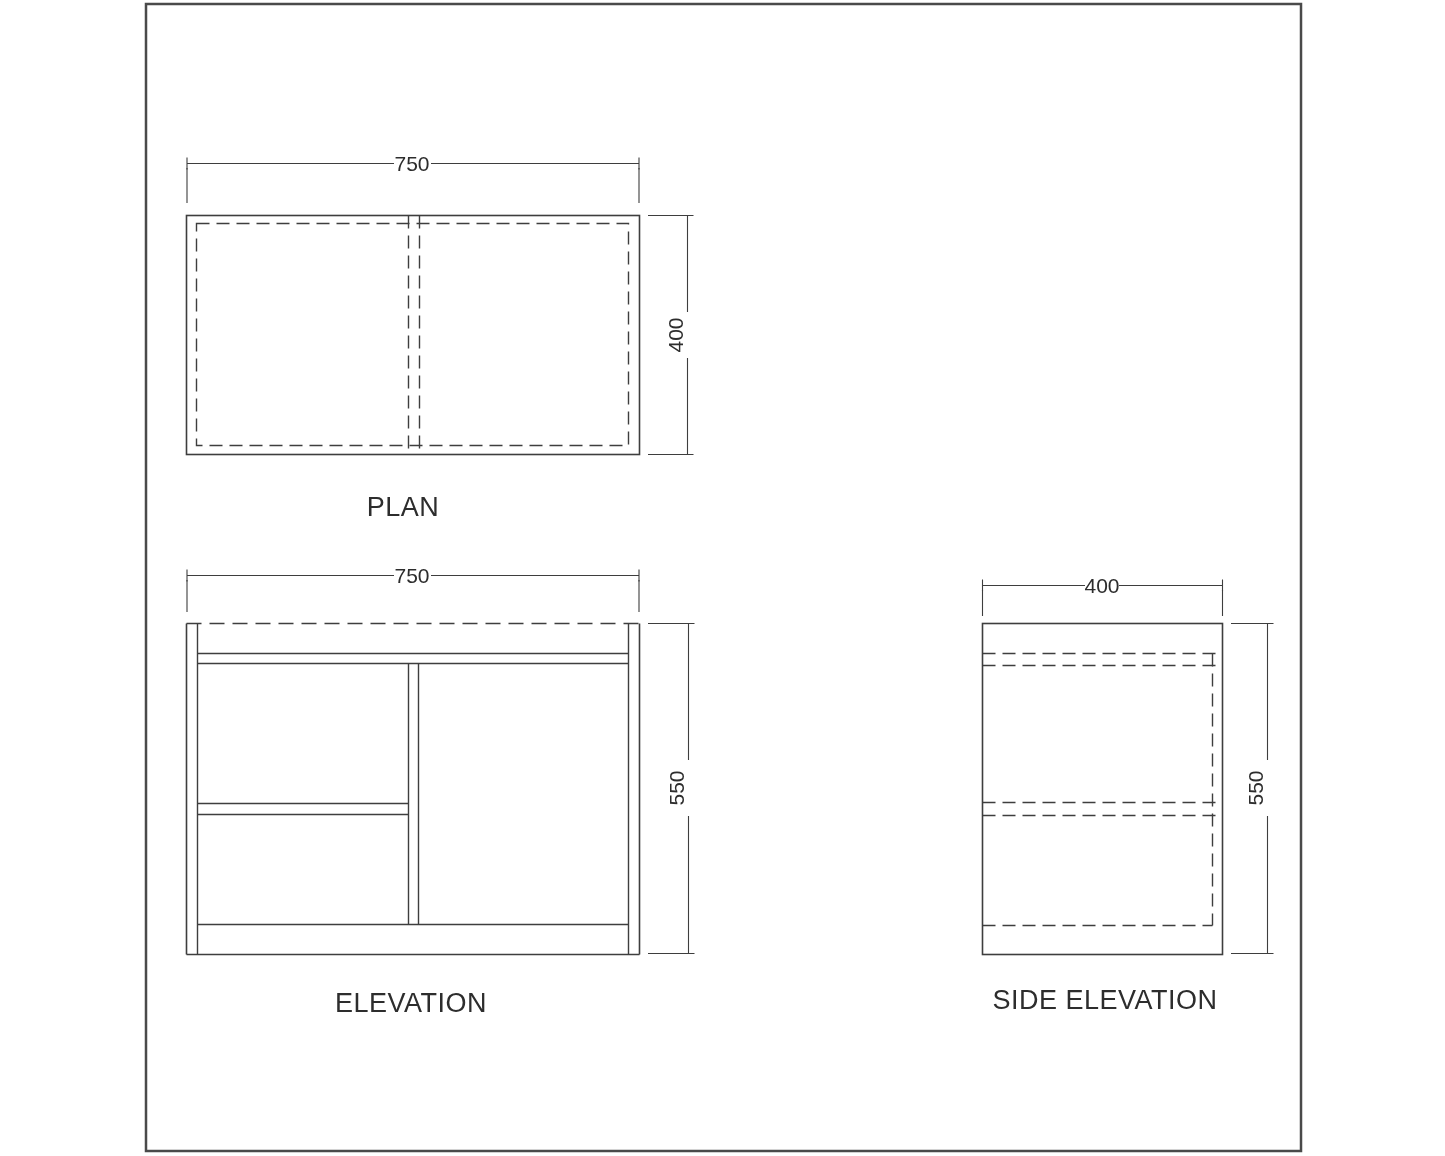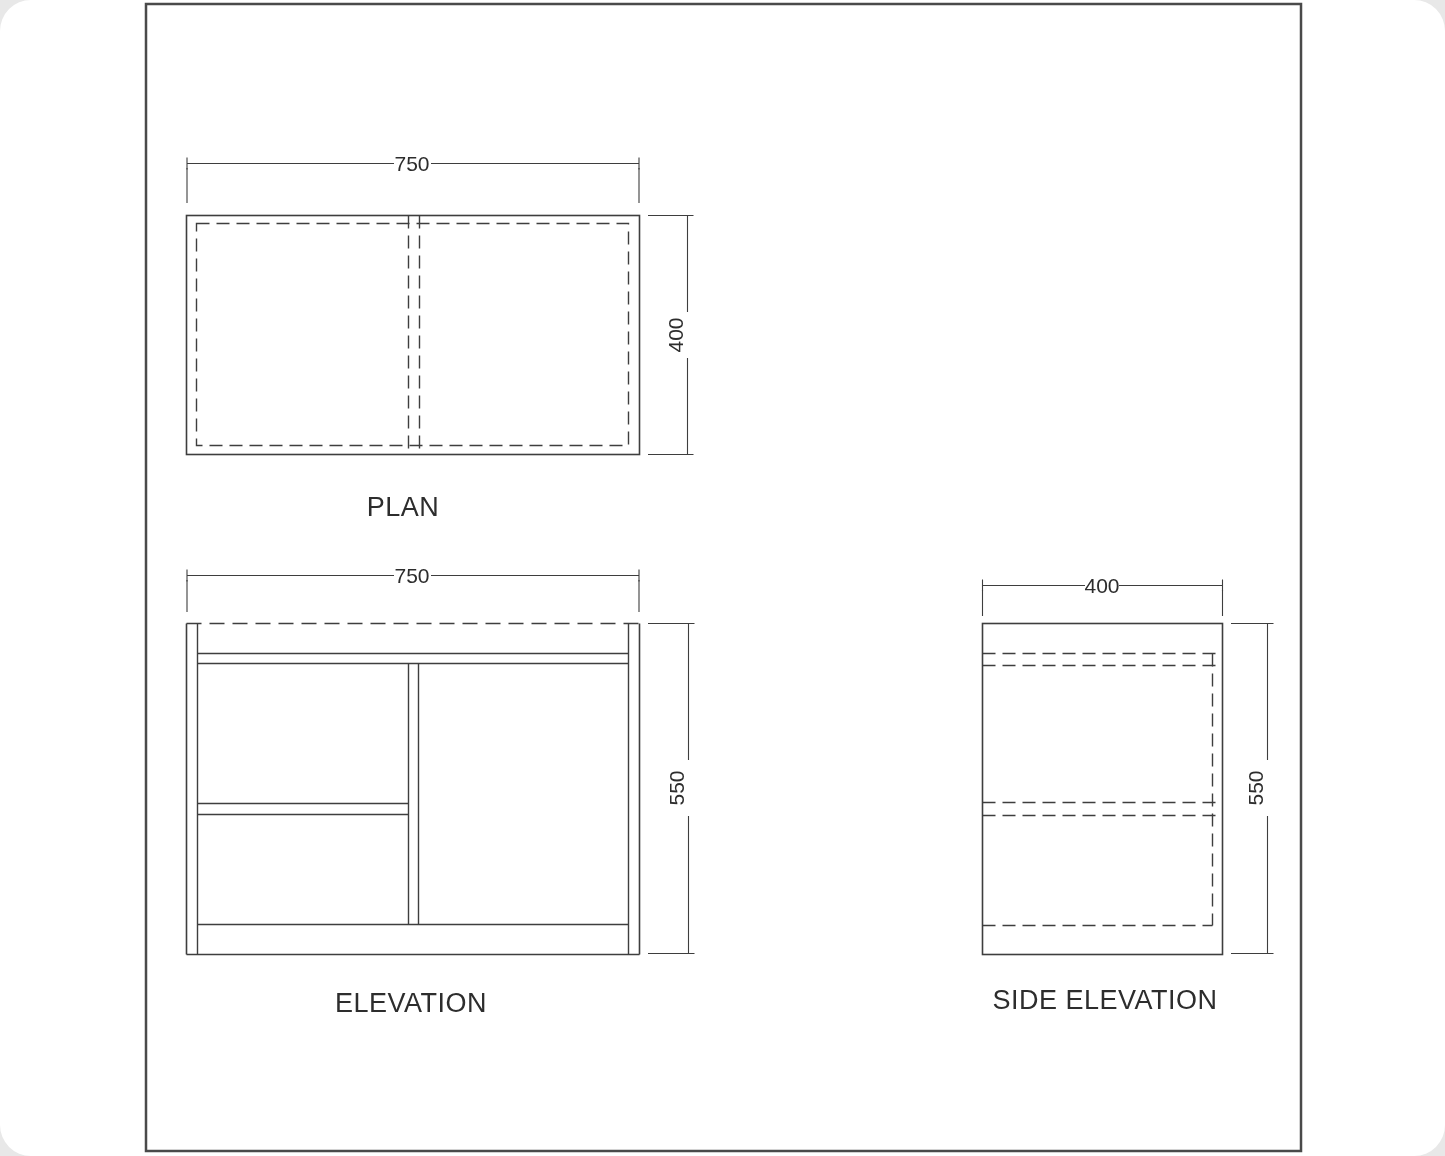--- a/index.html
+++ b/index.html
@@ -1,17 +1,17 @@
 <!DOCTYPE html>
 <html><head>
 <meta charset="utf-8">
 <style>
   html,body{margin:0;padding:0;background:#e8e8e8;}
   #stage{position:relative;width:1445px;height:1156px;background:#ffffff;overflow:hidden;
-         font-family:"Liberation Sans", sans-serif;border-radius:31px;}
+         font-family:"Liberation Sans", sans-serif;}
   svg{position:absolute;left:0;top:0;}
   .ln{stroke:#3e3e3e;stroke-width:1.6;fill:none;}
   .ln-thin{stroke:#3e3e3e;stroke-width:1.4;fill:none;}
   .hid{stroke:#3e3e3e;stroke-width:1.4;fill:none;stroke-dasharray:13 7;}
   .hid-big{stroke:#3e3e3e;stroke-width:1.5;fill:none;stroke-dasharray:15 8;}
   .dim{stroke:#3e3e3e;stroke-width:1.1;fill:none;}
   .dim-text{fill:#2d2d2d;font-size:21px;text-anchor:middle;}
   .title-text{fill:#2d2d2d;font-size:27px;text-anchor:middle;letter-spacing:0.5px;}
   .border{stroke:#4a4a4a;stroke-width:2.5;fill:none;}
 </style>

